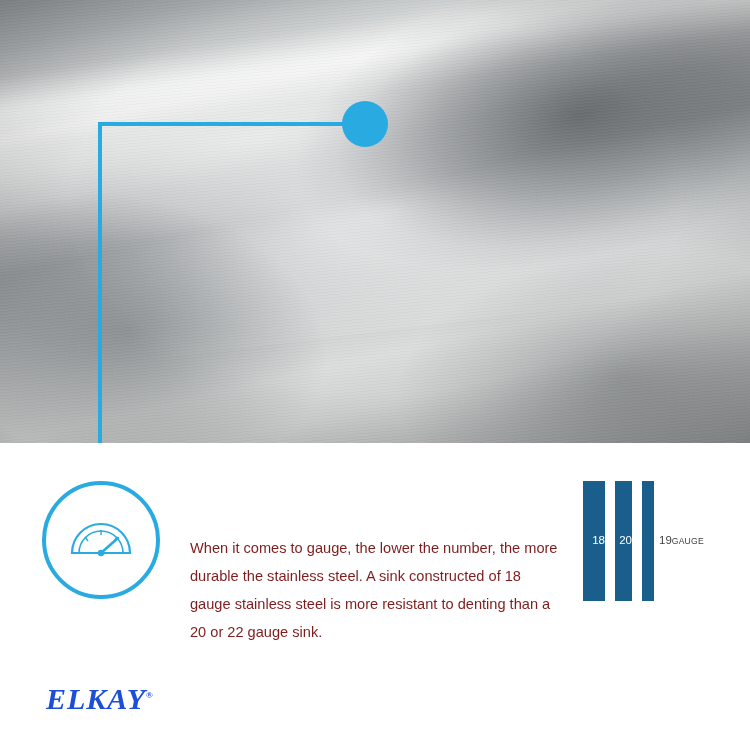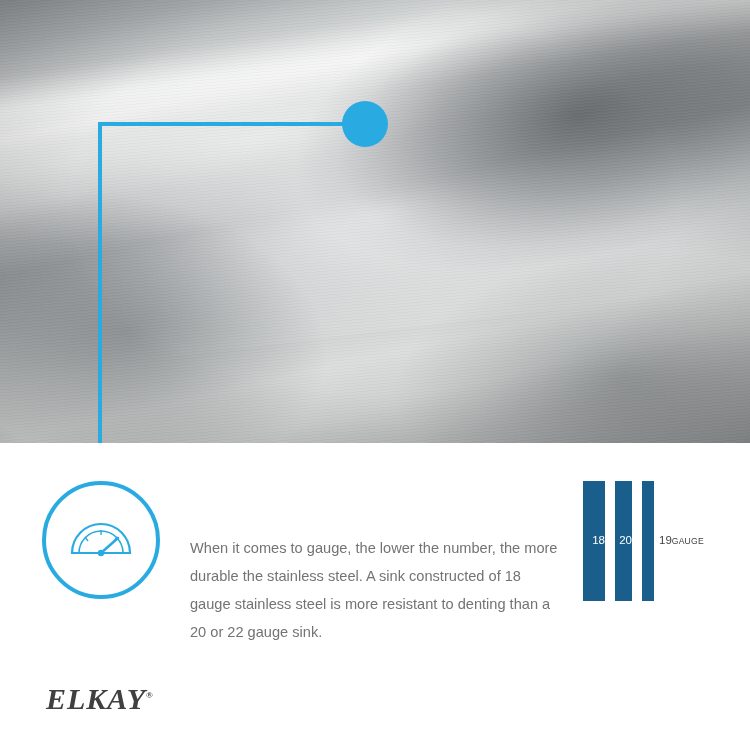--- a/index.html
+++ b/index.html
@@ -198,21 +198,21 @@
     white-space: nowrap;
   }
 
   .body-copy {
     position: absolute;
     left: 190px;
     top: 534px;
     width: 372px;
     font-size: 14.6px;
     line-height: 28px;
-    color: #737373;
+    color: #7f1d1d;
     font-family: "Liberation Sans", sans-serif;
   }
 
   
   .bars {
     position: absolute;
     left: 583px;
     top: 481px;
     width: 140px;
     height: 120px;
@@ -254,21 +254,21 @@
     top: 679px;
     width: 160px;
     height: 34px;
   }
   .logo .wordmark {
     font-family: "Liberation Serif", serif;
     font-style: italic;
     font-weight: bold;
     font-size: 30px;
     letter-spacing: 1px;
-    color: #404040;
+    color: #1d4ed8;
     line-height: 32px;
   }
   .logo .reg {
     font-size: 9px;
     vertical-align: super;
     letter-spacing: 0;
   }
 </style>
 </head>
 <body>

